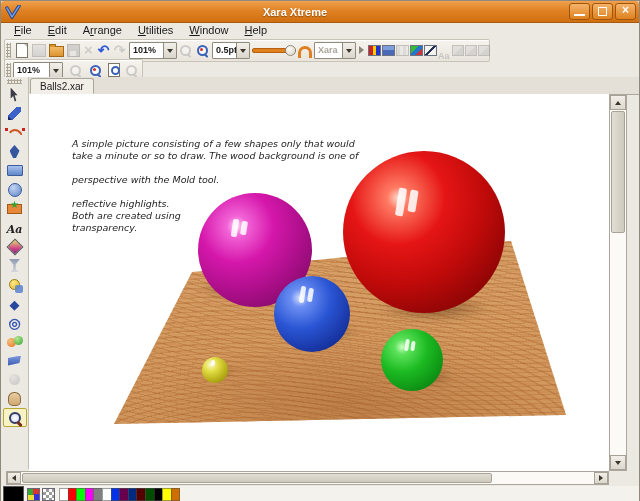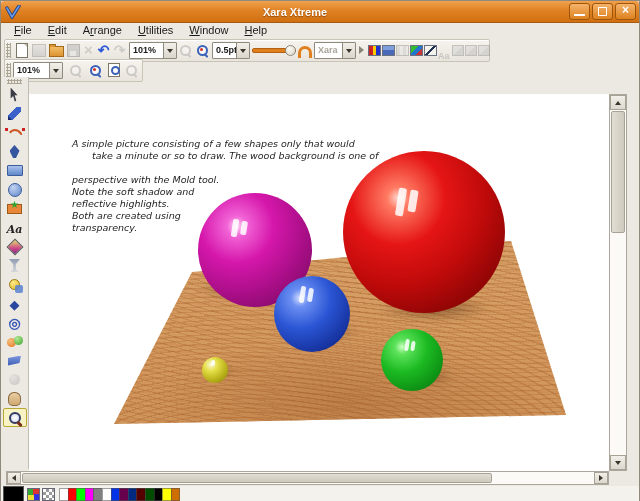--- a/index.html
+++ b/index.html
@@ -332,20 +332,23 @@
         </div>
         <div class="tbtn" style="left: 100px; width: 17px;">
           <span class="ic-zoom-to-page"></span>
         </div>
         <div class="tbtn disabled" style="left: 118px; width: 16px;">
           <span class="mag gray"></span>
         </div>
       </div>
   </div>
 
+  <div class="tabbar">
+    <div class="tab">Balls2.xar</div>
+  </div>
 
   <div class="toolcol" id="toolcol">
     <div class="handle"></div>
   <div class="tool-btn">
         <span class="ic-selector-tool"></span>
       </div>
       <div class="tool-btn">
         <span class="ic-freehand-tool"></span>
       </div>
       <div class="tool-btn">
@@ -401,23 +404,22 @@
   <div class="canvas">
     <div class="art" id="art">
       <div class="wood" id="wood">
           <div class="ball-shadow" style="left: 155px; top: 178px; width: 115px; height: 32px; background: radial-gradient(closest-side, rgba(70, 36, 10, 0.5), rgba(70, 36, 10, 0) 75%);"></div>
           <div class="ball-shadow" style="left: 330px; top: 196px; width: 150px; height: 36px; background: radial-gradient(closest-side, rgba(70, 36, 10, 0.5), rgba(70, 36, 10, 0) 75%);"></div>
           <div class="ball-shadow" style="left: 247px; top: 225px; width: 95px; height: 25px; background: radial-gradient(closest-side, rgba(70, 36, 10, 0.45), rgba(70, 36, 10, 0) 75%);"></div>
           <div class="ball-shadow" style="left: 350px; top: 270px; width: 88px; height: 25px; background: radial-gradient(closest-side, rgba(70, 36, 10, 0.45), rgba(70, 36, 10, 0) 75%);"></div>
           <div class="ball-shadow" style="left: 175px; top: 271px; width: 38px; height: 12px; background: radial-gradient(closest-side, rgba(70, 36, 10, 0.4), rgba(70, 36, 10, 0) 75%);"></div>
         </div>
     <div class="pic-line" style="top: 44px;">A simple picture consisting of a few shapes only that would</div>
-        <div class="pic-line" style="top: 56px; margin-left: 20px;">take a minute or so to draw. The wood background is one of</div>
+        <div class="pic-line" style="top: 56px;">take a minute or so to draw. The wood background is one of</div>
         <div class="pic-line" style="top: 80px;">perspective with the Mold tool.</div>
-        <div class="pic-line" style="top: 92px;">Note the soft shadow and</div>
         <div class="pic-line" style="top: 104px;">reflective highlights.</div>
         <div class="pic-line" style="top: 116px;">Both are created using</div>
         <div class="pic-line" style="top: 128px;">transparency.</div>
         <div class="ball" style="left: 169px; top: 99px; width: 114px; height: 114px; background: radial-gradient(circle at 34% 29%, rgb(255, 214, 244) 0%, rgb(242, 99, 214) 9%, rgb(213, 23, 171) 33%, rgb(169, 14, 135) 62%, rgb(119, 10, 96) 93%);"></div>
         <div class="hl-bar" style="left: 203px; top: 125px; width: 6px; height: 18px;"></div>
         <div class="hl-bar" style="left: 212px; top: 127px; width: 6px; height: 14px;"></div>
         <div class="ball" style="left: 314px; top: 57px; width: 162px; height: 162px; background: radial-gradient(circle at 34% 29%, rgb(255, 217, 207) 0%, rgb(255, 122, 98) 7%, rgb(229, 21, 21) 30%, rgb(192, 10, 10) 55%, rgb(128, 4, 4) 86%, rgb(107, 3, 3) 100%);"></div>
         <div class="hl-bar" style="left: 368px; top: 94px; width: 8px; height: 28px;"></div>
         <div class="hl-bar" style="left: 380px; top: 96px; width: 8px; height: 22px;"></div>
         <div class="ball" style="left: 245px; top: 182px; width: 76px; height: 76px; background: radial-gradient(circle at 34% 29%, rgb(214, 224, 255) 0%, rgb(107, 142, 242) 12%, rgb(42, 85, 212) 42%, rgb(22, 50, 158) 76%, rgb(14, 36, 114) 100%);"></div>

